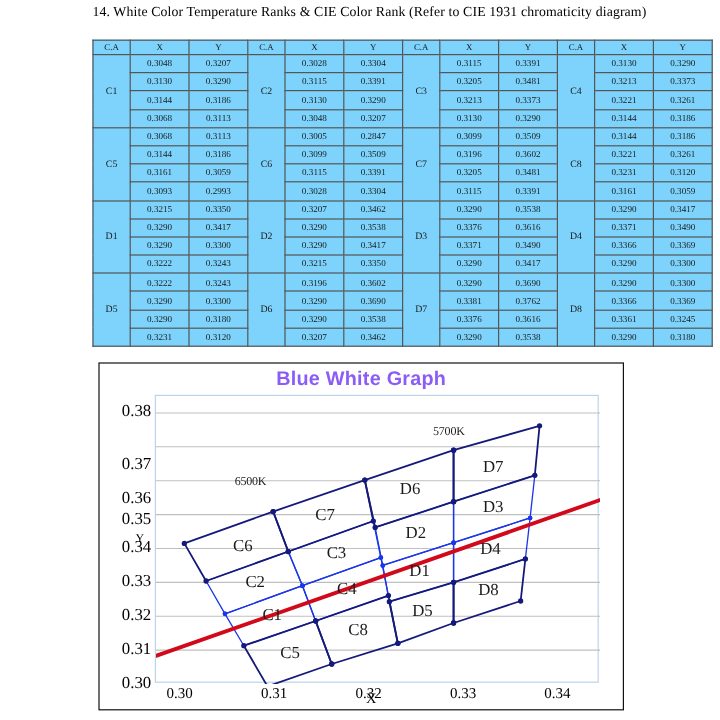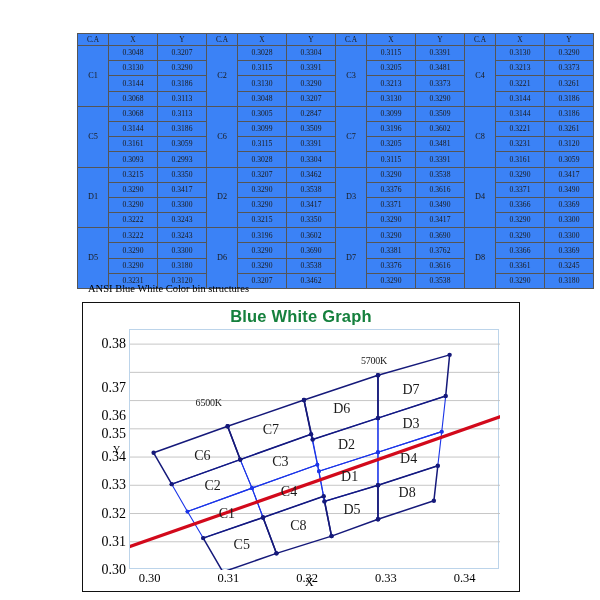--- a/index.html
+++ b/index.html
@@ -48,21 +48,21 @@
 
   
   .cie-table {
     position: absolute;
     left: 77px;
     top: 33px;
     border-collapse: collapse;
     font-size: 7.6px;
     font-family: "Liberation Serif", "DejaVu Serif", serif;
     color: #1a1a1a;
-    background: #3b82f6;
+    background: #7dd3fc;
   }
   .cie-table td, .cie-table th {
     border: 1px solid #555;
     text-align: center;
     vertical-align: middle;
     padding: 0;
     height: 14.2px;
     font-weight: normal;
     line-height: 1;
   }
@@ -90,21 +90,21 @@
   }
   #chart-title {
     position: absolute;
     left: 0;
     top: 4px;
     width: 100%;
     text-align: center;
     font-family: "Liberation Sans", sans-serif;
     font-weight: bold;
     font-size: 16.5px;
-    color: #15803d;
+    color: #8b5cf6;
     letter-spacing: 0.2px;
   }
   
   #plot {
     position: absolute;
     left: 46px;
     top: 26px;
     width: 370px;
     height: 240px;
     border: 1px solid #bcd4ea;
@@ -173,20 +173,21 @@
     color: #1b1b1b;
     white-space: nowrap;
     letter-spacing: -0.2px;
   }
 </style>
 </head>
 <body>
 
 <div id="page">
 
+  <div class="heading-main">14. White Color Temperature Ranks &amp; CIE Color Rank  (Refer to CIE 1931 chromaticity diagram)</div>
 
 
   <table class="cie-table">
     <thead>
       <tr id="header-row">
           <th class="col-ca">C.A</th>
           <th class="col-v">X</th>
           <th class="col-v">Y</th>
           <th class="col-ca">C.A</th>
           <th class="col-v">X</th>
@@ -372,21 +373,20 @@
           <td class="col-v">0.3207</td>
           <td class="col-v">0.3462</td>
           <td class="col-v">0.3290</td>
           <td class="col-v">0.3538</td>
           <td class="col-v">0.3290</td>
           <td class="col-v">0.3180</td>
         </tr>
       </tbody>
   </table>
 
-  <div class="heading-graph">ANSI Blue White Color bin structures</div>
 
   <div id="chart-frame">
     <div id="chart-title">Blue White Graph</div>
 
     <div id="ylabel">Y</div>
     <div id="xlabel">X</div>
 
     <div id="plot">
       <svg id="plot-svg" viewBox="0 0 370 240" preserveAspectRatio="none">
         <g id="gridlines">

